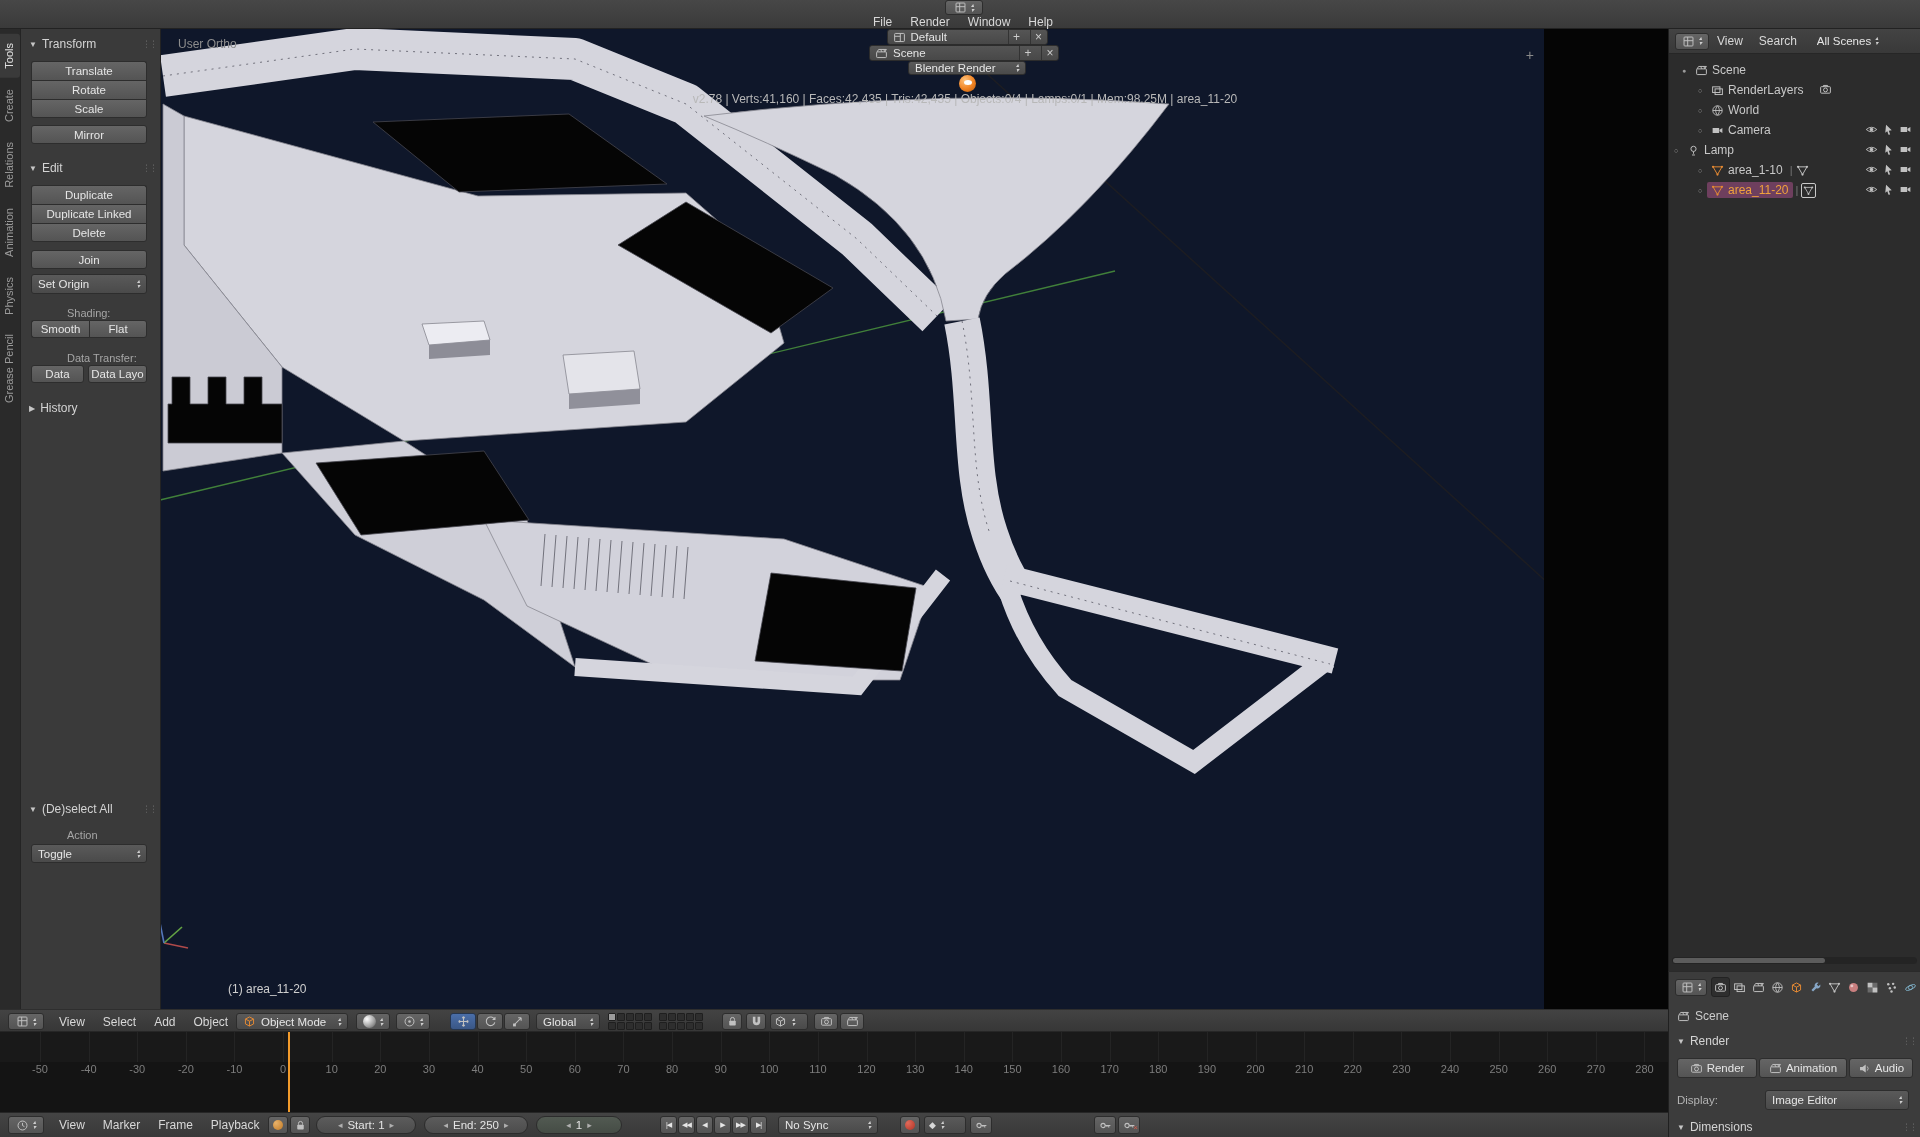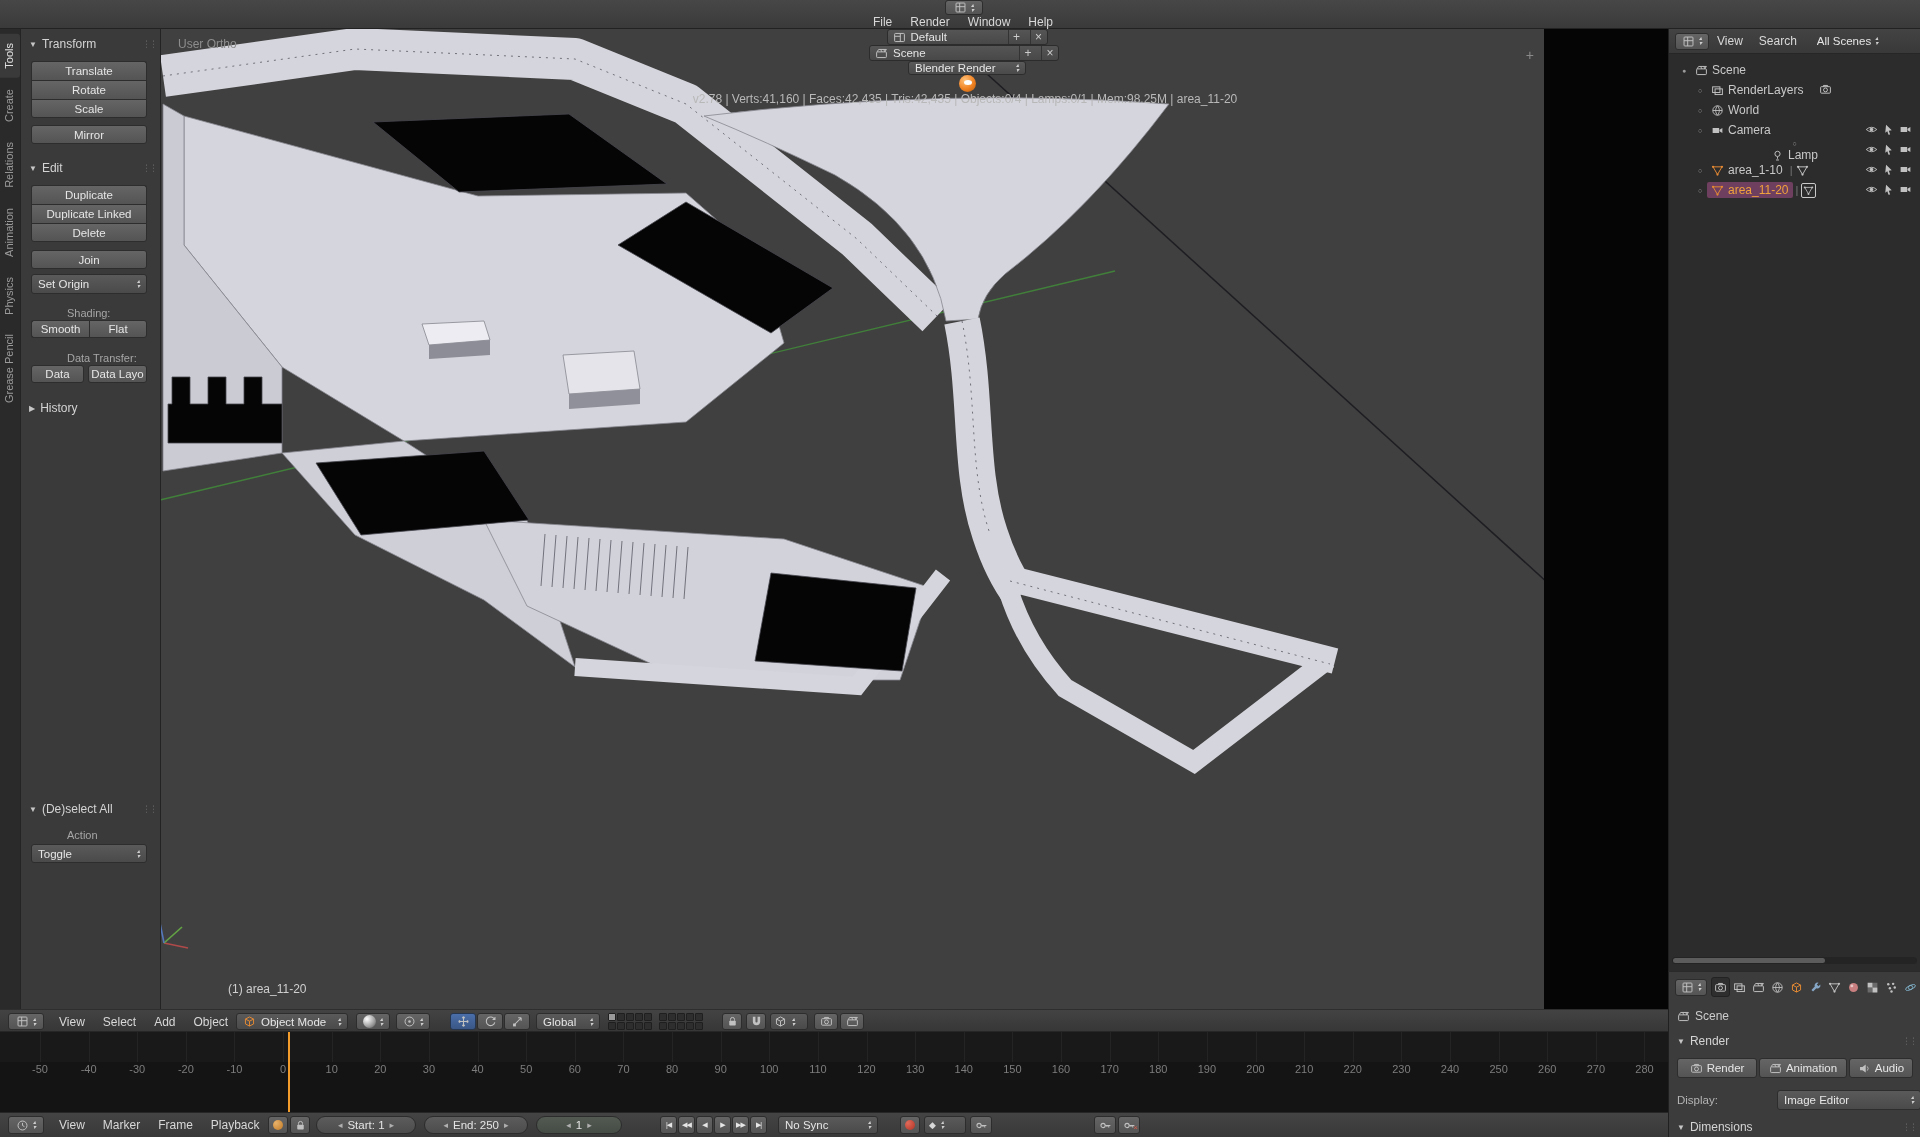--- a/index.html
+++ b/index.html
@@ -58,21 +58,21 @@
   #b-dupl{left:10px;top:175px;width:116px;height:19px;}
   #b-del{left:10px;top:194px;width:116px;height:19px;}
   #b-join{left:10px;top:221px;width:116px;height:19px;}
   #b-setorigin{left:10px;top:245px;width:116px;height:20px;}
   #b-smooth{left:10px;top:291px;width:58px;height:18px;}
   #b-flat{left:68px;top:291px;width:58px;height:18px;}
   #b-data{left:10px;top:336px;width:53px;height:18px;}
   #b-datalayo{left:67px;top:336px;width:59px;height:18px;}
   #b-toggle{left:10px;top:815px;width:116px;height:19px;}
   
-  #viewport{position:absolute;left:0;top:29px;width:1544px;height:980px;background:#404040;z-index:1;overflow:hidden;}
+  #viewport{position:absolute;left:0;top:29px;width:1544px;height:980px;background:#0f172a;z-index:1;overflow:hidden;}
   #vp-view-label{position:absolute;left:178px;top:8px;color:#8d8d8d;font-size:12px;}
   #vp-status{position:absolute;left:228px;top:953px;color:#cfcfcf;font-size:12px;}
   .vp-plus{position:absolute;right:10px;top:18px;color:#8a8a8a;font-size:14px;}
   
   #vp-header{position:absolute;left:0;top:1009px;width:1668px;height:23px;z-index:25;
              background:linear-gradient(#434343,#373737);border-top:1px solid #2e2e2e;border-bottom:1px solid #262626;}
   #vp-header>*{position:absolute;top:3px;height:17px;}
   #vph-editor{left:8px;width:36px;}
   #vp-menus{left:50px;display:flex;align-items:center;height:17px;}
   #mode-dd{left:236px;width:112px;}
@@ -150,21 +150,21 @@
   #pt-ed{margin-left:6px;width:32px;height:17px;margin-right:4px;}
   .ptab{width:19px;height:20px;display:flex;align-items:center;justify-content:center;border-radius:3px;}
   .ptab.active{background:#2e2e2e;border:1px solid #222;}
   #pcrumb{position:absolute;left:8px;top:34px;height:20px;display:flex;align-items:center;gap:5px;color:#cdcdcd;}
   #pph-render{top:62px;}
   #pbtns{position:absolute;left:8px;top:86px;display:flex;gap:2px;}
   #pbtn-render{width:80px;height:20px;}
   #pbtn-anim{width:88px;height:20px;}
   #pbtn-audio{width:64px;height:20px;}
   #pdisp-label{position:absolute;left:8px;top:122px;color:#b4b4b4;font-size:11.5px;}
-  #pdisp-dd{position:absolute;left:108px;top:118px;width:144px;height:20px;}
+  #pdisp-dd{position:absolute;left:96px;top:118px;width:144px;height:20px;}
   #pph-dim{top:148px;}
 </style>
 </head>
 <body>
 
 <svg width="0" height="0" style="position:absolute" aria-hidden="true">
 <defs>
 <symbol id="i-grid" viewBox="0 0 16 16">
         <g fill="none" stroke="currentColor" stroke-width="1.2">
           <rect x="2.5" y="2.5" width="11" height="11" rx="1"></rect>
@@ -788,21 +788,21 @@
           <svg class="ic ol-restrict" style="left: 196px;">
             <use href="#i-eye"></use>
           </svg>
           <svg class="ic ol-restrict" style="left: 213px;">
             <use href="#i-cursor"></use>
           </svg>
           <svg class="ic ol-restrict" style="left: 230px;">
             <use href="#i-cam"></use>
           </svg>
         </div>
-        <div class="ol-row" style=" flex-direction: column;">
+        <div class="ol-row" style="">
           <span class="ol-exp">○</span>
           <span class="ol-chip">
             <svg class="ic">
               <use href="#i-lamp"></use>
             </svg>
             <span>Lamp</span>
           </span>
           <svg class="ic ol-restrict" style="left: 196px;">
             <use href="#i-eye"></use>
           </svg>

